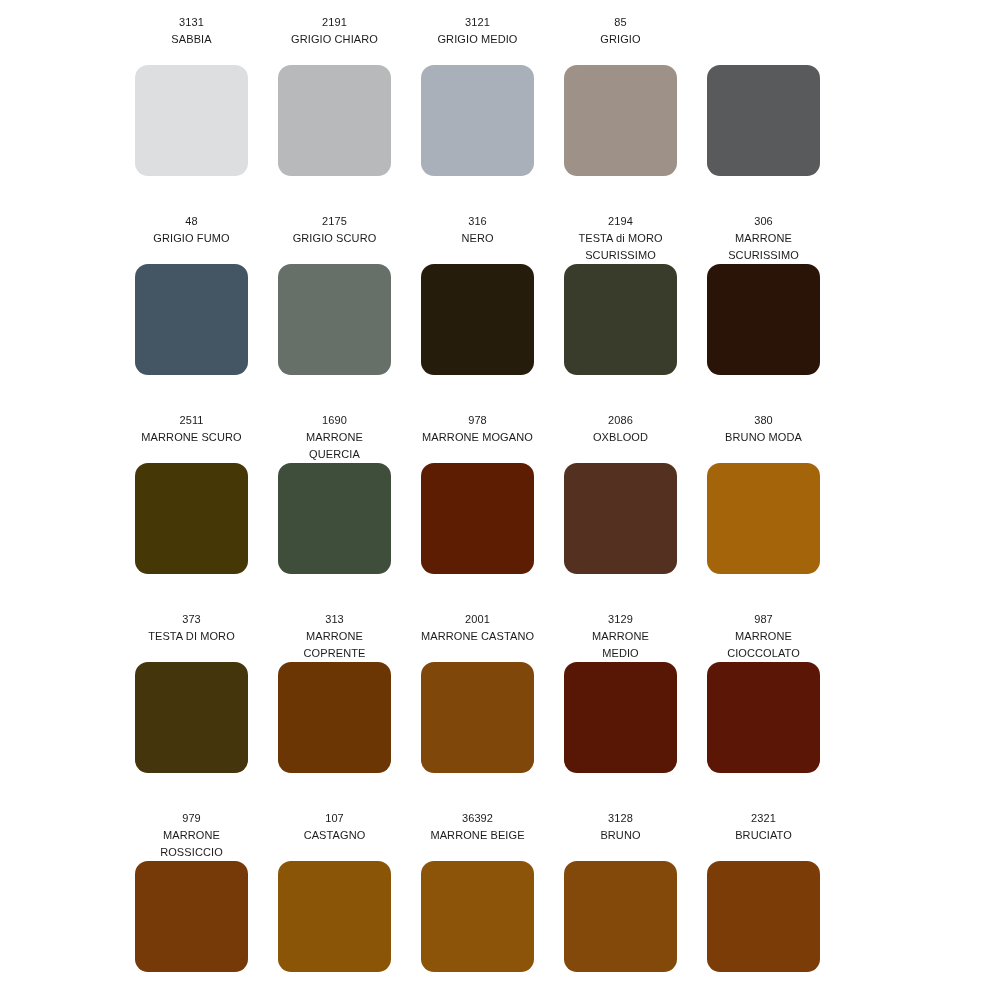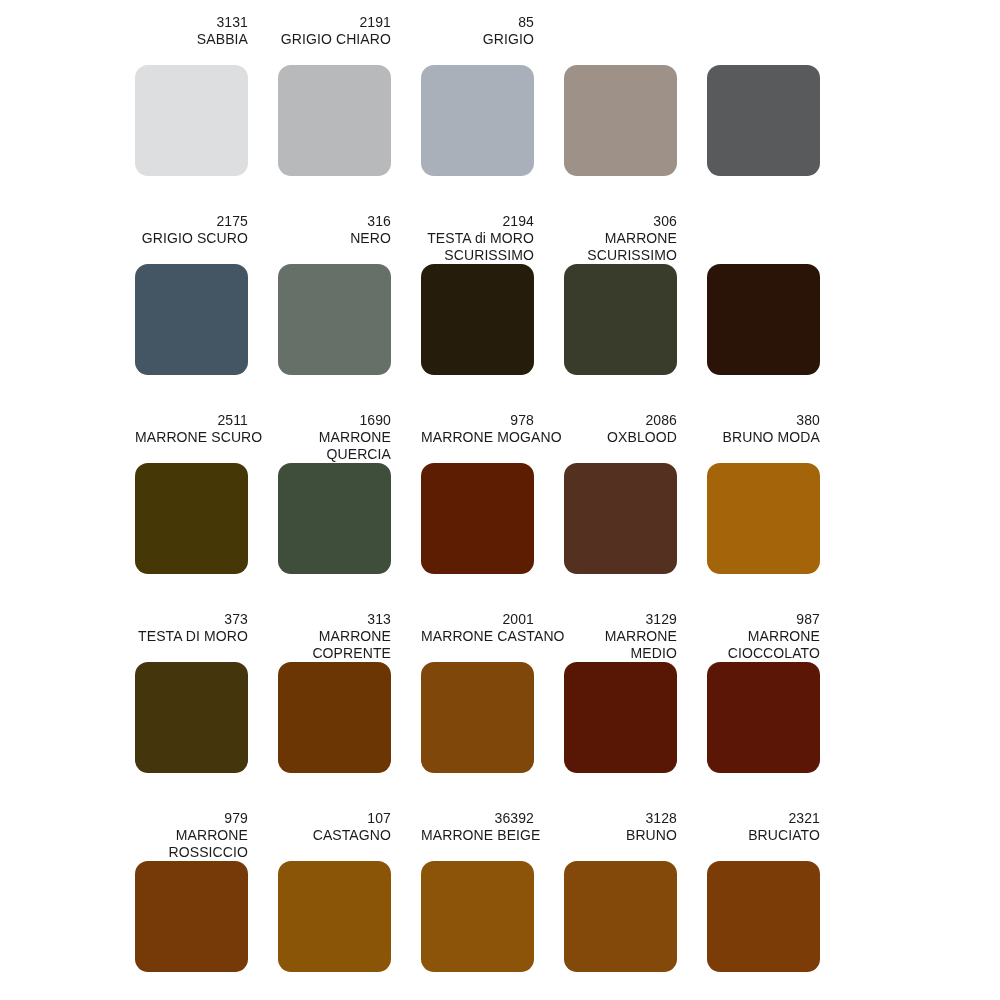--- a/index.html
+++ b/index.html
@@ -33,22 +33,22 @@
     height: 51px;
   }
   .swatches {
     display: flex;
     width: 830px;
     height: 111px;
   }
   .cell-label {
     width: 113px;
     margin-right: 30px;
-    text-align: right;
-    font-size: 14px;
+    text-align: center;
+    font-size: 11px;
     line-height: 17px;
     letter-spacing: 0.1px;
     white-space: nowrap;
   }
   .cell-label:last-child { margin-right: 0; }
   .code {
     display: block;
   }
   .name {
     display: block;
@@ -76,38 +76,50 @@
             <span class="ln">SABBIA</span>
           </span>
         </div>
         <div class="cell-label">
           <span class="code">2191</span>
           <span class="name">
             <span class="ln">GRIGIO CHIARO</span>
           </span>
         </div>
         <div class="cell-label">
+          <span class="code">3121</span>
+          <span class="name">
+            <span class="ln">GRIGIO MEDIO</span>
+          </span>
+        </div>
+        <div class="cell-label">
           <span class="code">85</span>
           <span class="name">
             <span class="ln">GRIGIO</span>
           </span>
         </div>
       </div>
       <div class="swatches">
         <div class="swatch" style="background: rgb(220, 222, 223);"></div>
         <div class="swatch" style="background: rgb(183, 185, 186);"></div>
         <div class="swatch" style="background: rgb(170, 176, 186);"></div>
         <div class="swatch" style="background: rgb(158, 146, 136);"></div>
         <div class="swatch" style="background: rgb(89, 90, 91);"></div>
       </div>
     </div>
     <div class="row-gap"></div>
     <div class="row">
       <div class="labels">
         <div class="cell-label">
+          <span class="code">48</span>
+          <span class="name">
+            <span class="ln">GRIGIO FUMO</span>
+          </span>
+        </div>
+        <div class="cell-label">
           <span class="code">2175</span>
           <span class="name">
             <span class="ln">GRIGIO SCURO</span>
           </span>
         </div>
         <div class="cell-label">
           <span class="code">316</span>
           <span class="name">
             <span class="ln">NERO</span>
           </span>

